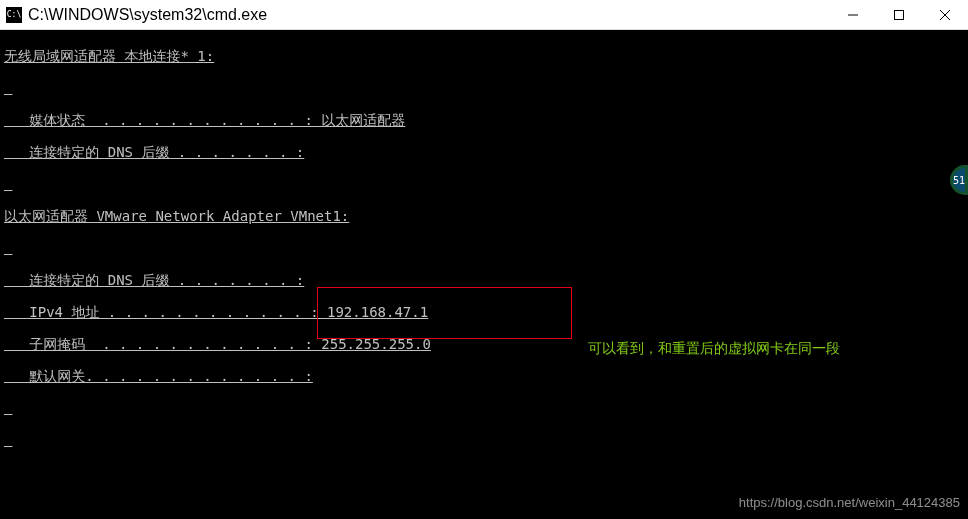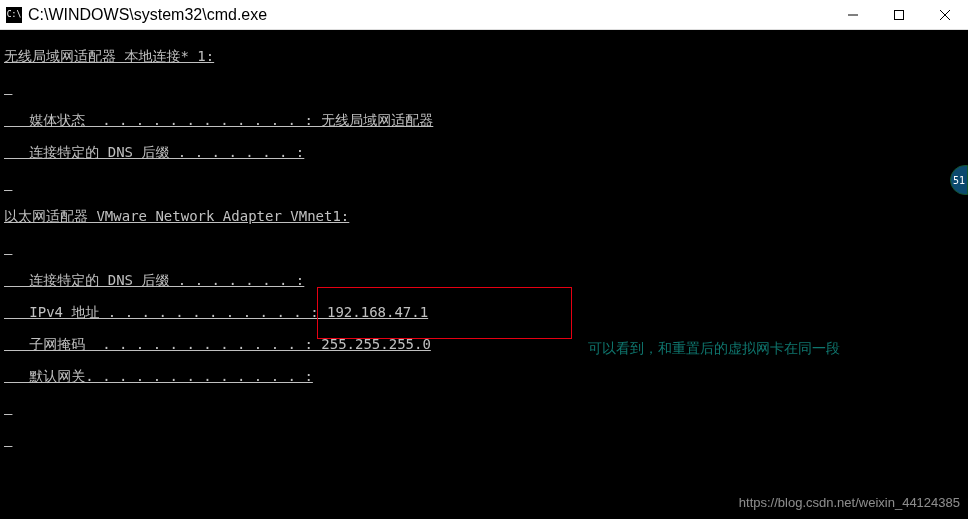--- a/index.html
+++ b/index.html
@@ -70,21 +70,21 @@
   text-decoration: underline;
 }
 .term-line { white-space: pre; }
 .highlight-box {
   position: absolute;
   border: 1px solid #e60012;
   pointer-events: none;
 }
 .annotation {
   position: absolute;
-  color: #0f766e;
+  color: #84cc16;
   font-family: "Microsoft YaHei","SimSun",sans-serif;
   font-size: 14px;
 }
 .watermark {
   position: absolute;
   right: 8px;
   bottom: 8px;
   color: rgba(255,255,255,0.55);
   font-family: "Segoe UI",sans-serif;
   font-size: 13px;
@@ -96,21 +96,21 @@
   top: 165px;
   width: 18px;
   height: 30px;
   background: #0c4a6e;
   border-radius: 15px 0 0 15px;
   color: #fff;
   font-size: 10px;
   display: flex;
   align-items: center;
   justify-content: center;
-  border: 1px solid #14532d;
+  border: 3px solid #14532d;
 }
 svg { display: block; }
 </style>
 </head>
 <body>
 
 <div class="window">
   <div class="titlebar">
     <div class="titlebar-icon">
       <span>C:\</span>
@@ -132,21 +132,21 @@
             <line x1="0" y1="0" x2="10" y2="10" stroke="#000" stroke-width="1"></line>
             <line x1="10" y1="0" x2="0" y2="10" stroke="#000" stroke-width="1"></line>
           </svg>
       </div>
     </div>
   </div>
 
   <div class="terminal">
 <div class="term-line">无线局域网适配器 本地连接* 1:</div>
 <div class="term-line"> </div>
-<div class="term-line">   媒体状态  . . . . . . . . . . . . : 无线局域网适配器</div>
+<div class="term-line">   媒体状态  . . . . . . . . . . . . : 以太网适配器</div>
 <div class="term-line">   连接特定的 DNS 后缀 . . . . . . . :</div>
 <div class="term-line"> </div>
 <div class="term-line">以太网适配器 VMware Network Adapter VMnet1:</div>
 <div class="term-line"> </div>
 <div class="term-line">   连接特定的 DNS 后缀 . . . . . . . :</div>
 <div class="term-line">   IPv4 地址 . . . . . . . . . . . . : 192.168.47.1</div>
 <div class="term-line">   子网掩码  . . . . . . . . . . . . : 255.255.255.0</div>
 <div class="term-line">   默认网关. . . . . . . . . . . . . :</div>
 <div class="term-line"> </div>
 <div class="term-line"> </div>

